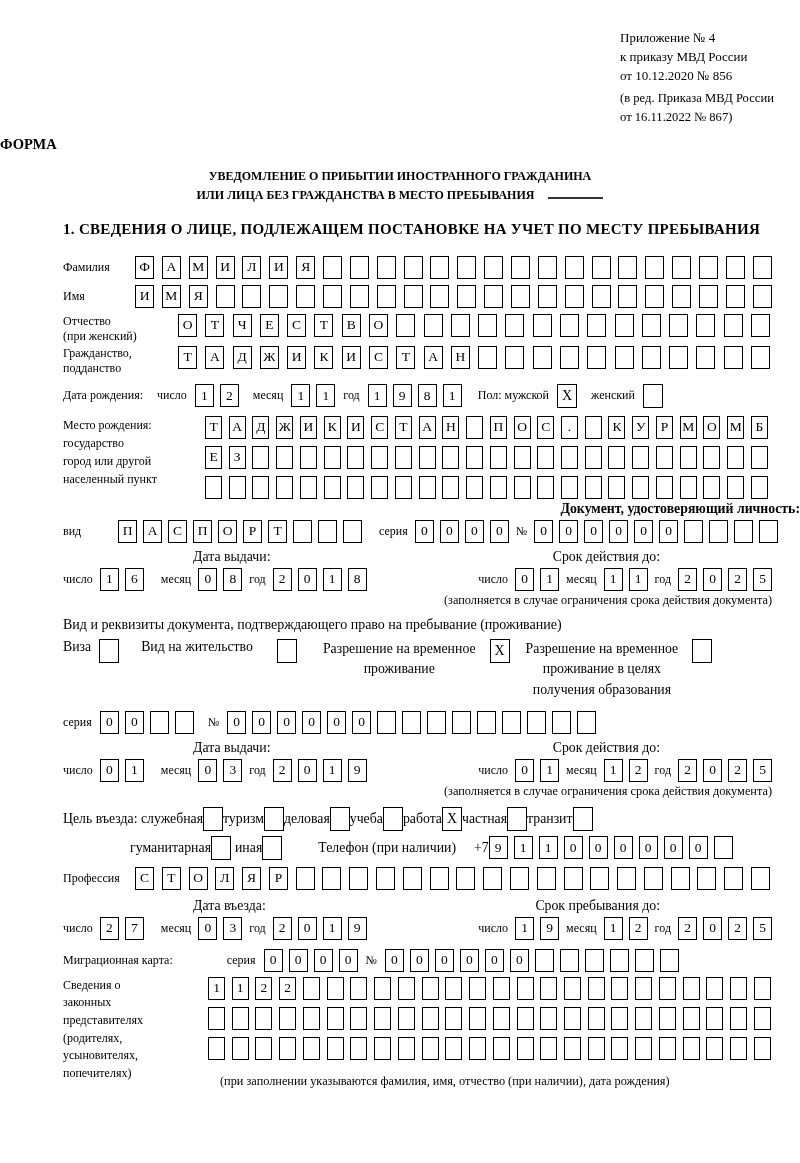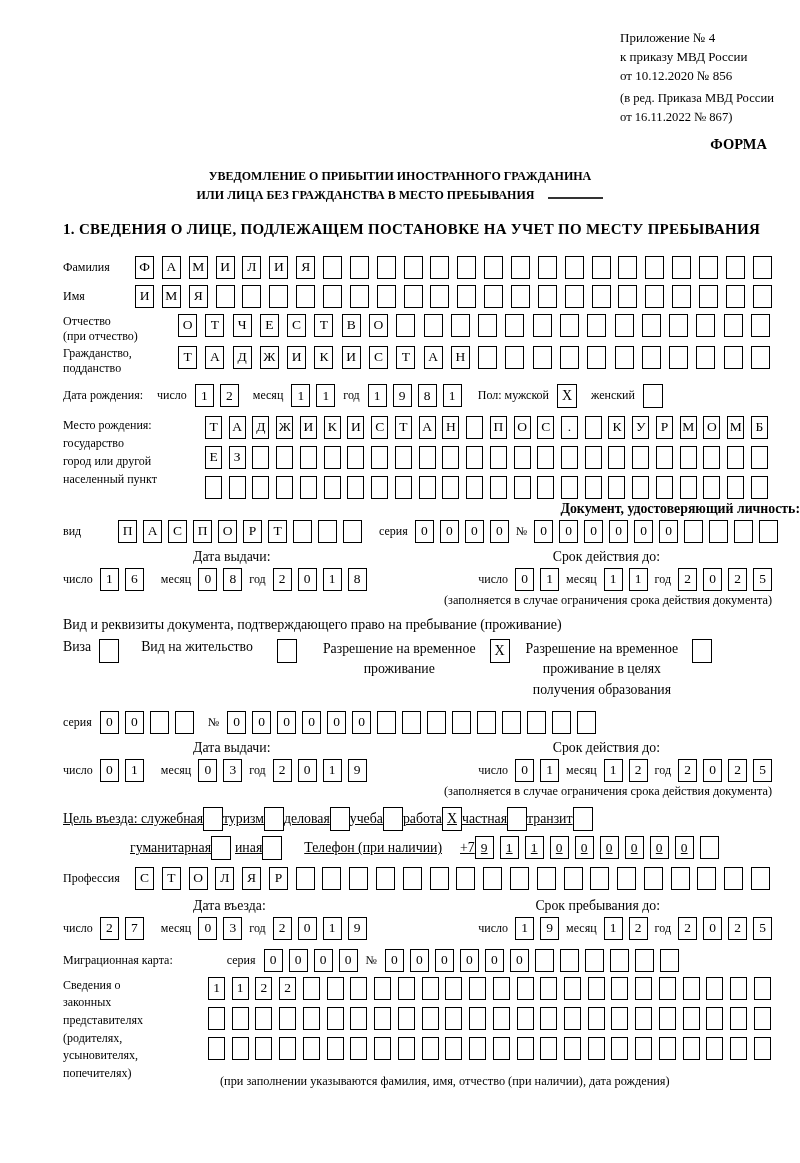--- a/index.html
+++ b/index.html
@@ -4,21 +4,21 @@
 <style>
   * { box-sizing: border-box; margin: 0; padding: 0; }
   body {
     width: 800px; height: 1163px; overflow: hidden;
     background: #ffffff; color: #000;
     font-family: "Liberation Serif", serif;
     font-size: 14px;
   }
   .hdr-block { margin-left: 620px; margin-top: 28px; font-size: 13px; line-height: 1.48; }
   .hdr-block2 { margin-left: 620px; margin-top: 3px; font-size: 12.6px; line-height: 1.5; }
-  .form-label { text-align: right; padding-right: 33px; margin-top: 10px; font-weight: bold; font-size: 14.5px; }
+  .form-label { padding-right: 33px; margin-top: 10px; font-weight: bold; font-size: 14.5px; }
   .title { margin-top: 14px; text-align: center; font-weight: bold; font-size: 12px; line-height: 1.55; }
   .blank-line { display: inline-block; width: 55px; border-bottom: 2px solid #333; margin-left: 14px; }
   .section-heading { margin: 16px 10px 0 63px; font-weight: bold; font-size: 15px; letter-spacing: 0.3px; }
 
   .row { display: flex; align-items: center; margin-left: 63px; margin-right: 28px; }
   .rowt { display: flex; align-items: flex-start; margin-left: 63px; margin-right: 28px; }
   .lbl { flex: none; white-space: nowrap; font-size: 12px; }
   .lw72 { width: 72px; }
   .lw115 { width: 115px; }
   .lw142 { width: 142px; line-height: 1.5; white-space: normal; }
@@ -50,21 +50,21 @@
   .dh-left { margin-left: 130px; }
   .dh-right { margin-left: auto; margin-right: 112px; }
   .dates { display: flex; align-items: center; margin-left: 63px; margin-right: 28px; margin-top: 3px; }
   .dgroup { display: flex; align-items: center; gap: 7px; }
   .dgroup-r { margin-left: auto; }
   .note-r { text-align: right; margin-right: 28px; font-size: 12.3px; margin-top: 2px; padding-left: 18px; }
   .res-lines { margin-left: 63px; margin-top: 6px; font-size: 14px; line-height: 1.5; }
   .permits { display: flex; align-items: flex-start; margin-left: 63px; margin-top: 4px; font-size: 13.8px; }
   .permits .pl { text-align: center; line-height: 1.5; }
   .gap8 { width: 8px; flex: none; }
-  .purpose { display: flex; align-items: center; gap: 0; margin-left: 63px; margin-right: 28px; margin-top: 8px; font-size: 13.8px; text-decoration: underline; }
+  .purpose { display: flex; align-items: center; gap: 0; margin-left: 63px; margin-right: 28px; margin-top: 8px; font-size: 13.8px; }
   .note-c { margin-left: 215px; font-size: 12.3px; margin-top: 14px; }
 </style>
 </head>
 <body>
 
 <div class="hdr-block">
   <div>Приложение № 4</div>
   <div>к приказу МВД России</div>
   <div>от 10.12.2020 № 856</div>
 </div>
@@ -136,21 +136,21 @@
       <span class="cell"></span>
       <span class="cell"></span>
       <span class="cell"></span>
       <span class="cell"></span>
       <span class="cell"></span>
     </div>
 </div>
 
 <div class="rowt" style="margin-top:6px;">
   <span class="lbl lw115">
-    <span>Отчество</span><br><span>(при отчество)</span>
+    <span>Отчество</span><br><span>(при женский)</span>
   </span>
   <div class="cells sb w592">
       <span class="cell">О</span>
       <span class="cell">Т</span>
       <span class="cell">Ч</span>
       <span class="cell">Е</span>
       <span class="cell">С</span>
       <span class="cell">Т</span>
       <span class="cell">В</span>
       <span class="cell">О</span>
@@ -513,21 +513,21 @@
   <span>частная</span>
   <span class="cbox"></span>
   <span>транзит</span>
   <span class="cbox"></span>
 </div>
 <div class="purpose" style="margin-top:5px; margin-left:130px;">
   <span>гуманитарная</span>
   <span class="cbox"></span>
   <span style="margin-left:4px;">иная</span>
   <span class="cbox"></span>
-  <span style="margin-left:22px;">Телефон (при наличии)</span>
+  <span style="margin-left:36px;">Телефон (при наличии)</span>
   <span style="margin-left:18px;">+7</span>
   <div class="cells g6">
       <span class="cell">9</span>
       <span class="cell">1</span>
       <span class="cell">1</span>
       <span class="cell">0</span>
       <span class="cell">0</span>
       <span class="cell">0</span>
       <span class="cell">0</span>
       <span class="cell">0</span>

